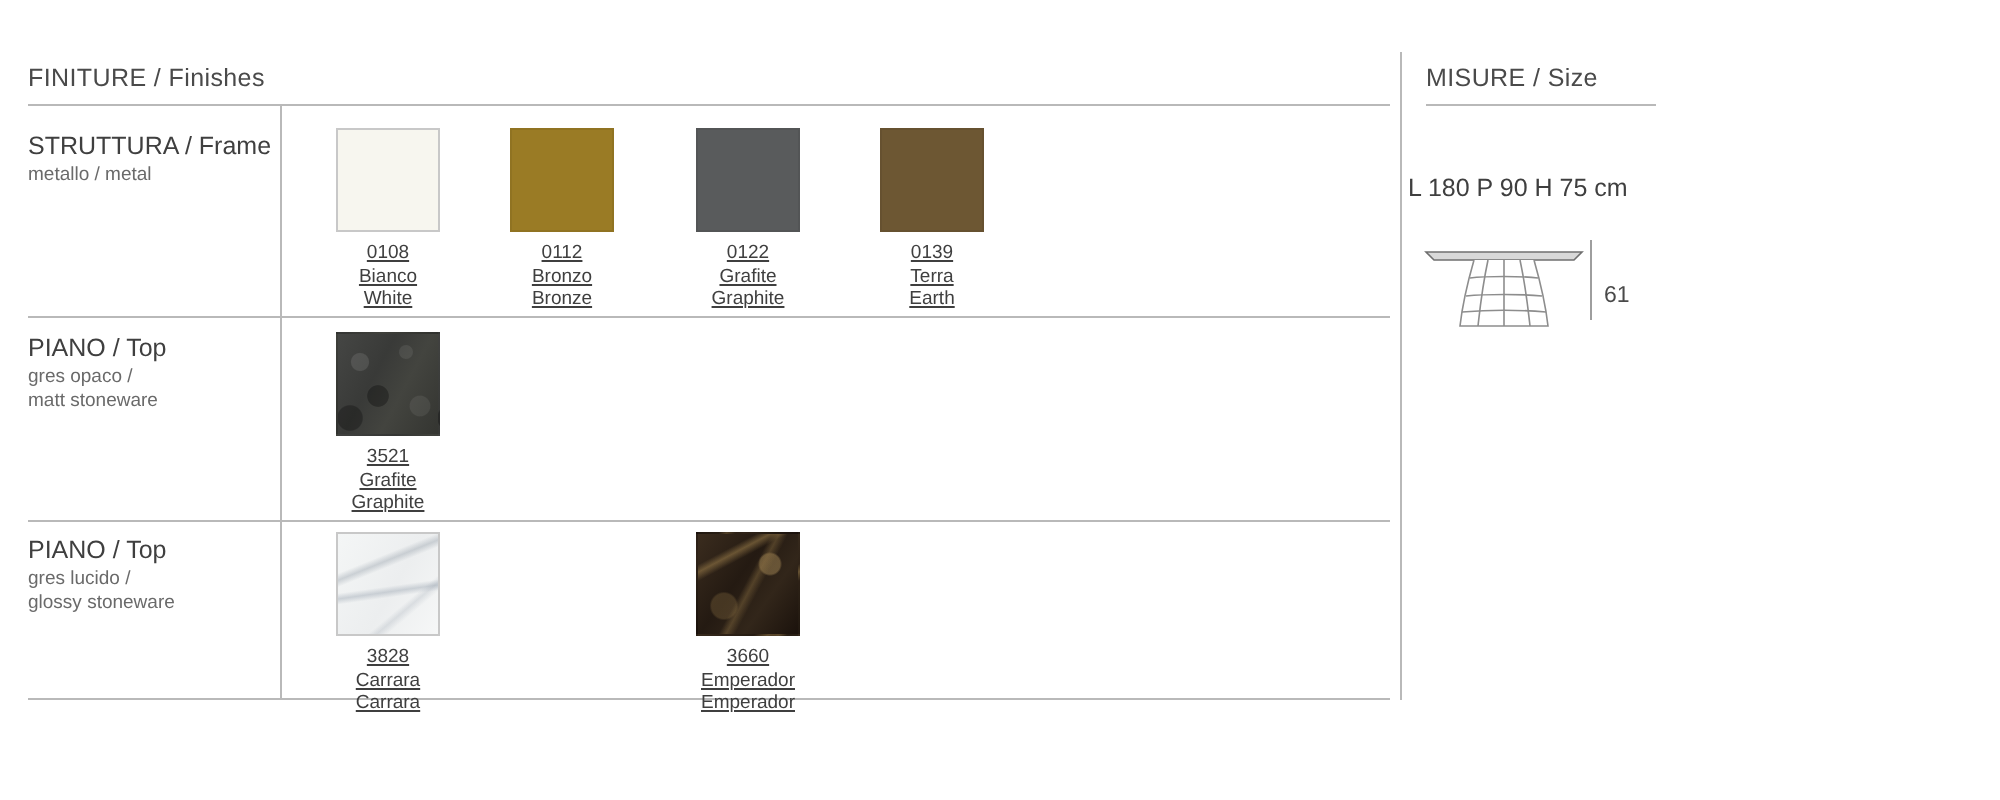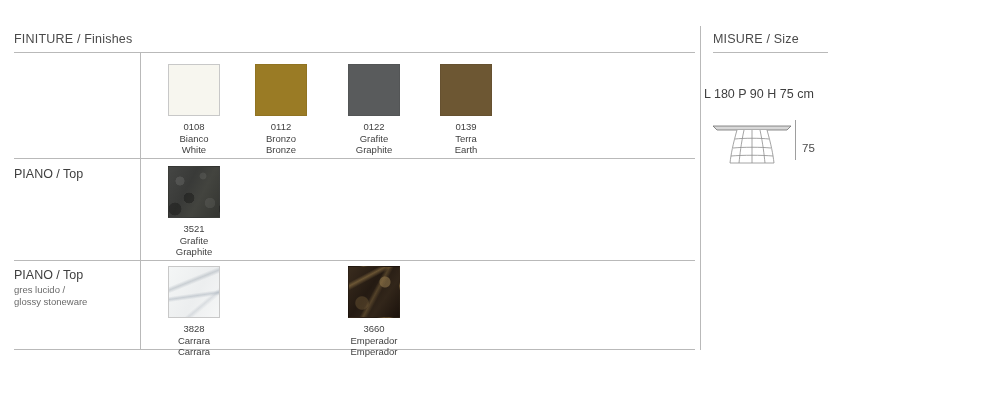--- a/index.html
+++ b/index.html
@@ -25,21 +25,21 @@
   .row-label .t1{font-size:12.5px;color:#3f3f3f;line-height:15px;white-space:nowrap;}
   .row-label .t2{font-size:9.5px;color:#6a6a6a;line-height:11.5px;margin-top:1px;}
 
   .swatch-cell{position:absolute;text-align:center;width:72px;}
   .swatch{
     width:52px;height:52px;margin:0 auto;
     border:1px solid #c8c8c8;box-sizing:border-box;
     background-size:cover;background-position:center;
   }
   .swatch.noborder{border:1px solid rgba(0,0,0,.06);}
-  .sw-cap{margin-top:5px;font-size:9.5px;line-height:11.5px;color:#3f3f3f;white-space:nowrap;}
+  .sw-cap{margin-top:5px;font-size:9.5px;line-height:11.5px;color:#3f3f3f;white-space:nowrap;text-decoration:underline;}
 
   
   .prod-code{position:absolute;font-size:13px;font-weight:bold;color:#1d1d1d;letter-spacing:.2px;white-space:nowrap;}
   .prod-dims{position:absolute;font-size:12.5px;color:#3f3f3f;white-space:nowrap;}
   .dim-txt{position:absolute;font-size:11.5px;color:#4a4a4a;}
   .drawing{position:absolute;}
   .drawing svg{display:block;}
 </style>
 </head>
 <body>
@@ -53,20 +53,24 @@
   <div class="hrule" style="left:713px;top:52px;width:273px;"></div>
 
   <div class="vrule" style="left:700px;top:26px;height:324px;"></div>
 
   <div class="vrule" style="left:140px;top:53px;height:297px;"></div>
 
   <div class="hrule" style="left:14px;top:158px;width:681px;"></div>
   <div class="hrule" style="left:14px;top:260px;width:681px;"></div>
   <div class="hrule" style="left:14px;top:349px;width:681px;"></div>
 
+  <div class="row-label" style="left:14px;top:66px;">
+    <div class="t1">STRUTTURA / Frame</div>
+    <div class="t2">metallo / metal</div>
+  </div>
 
   <div class="swatch-cell" style="left:158px;top:64px;">
     <div class="swatch" style="background:#f7f6ef;"></div>
     <div class="sw-cap">0108</div>
     <div class="sw-cap" style="margin-top:0">Bianco</div>
     <div class="sw-cap" style="margin-top:0">White</div>
   </div>
 
   <div class="swatch-cell" style="left:245px;top:64px;">
     <div class="swatch noborder" style="background:#9a7b25;"></div>
@@ -85,20 +89,22 @@
   <div class="swatch-cell" style="left:430px;top:64px;">
     <div class="swatch noborder" style="background:#6d5733;"></div>
     <div class="sw-cap">0139</div>
     <div class="sw-cap" style="margin-top:0">Terra</div>
     <div class="sw-cap" style="margin-top:0">Earth</div>
   </div>
 
 
   <div class="row-label" style="left:14px;top:167px;">
     <div class="t1">PIANO / Top</div>
+    <div class="t2" style="white-space:pre-line;">gres opaco /
+matt stoneware</div>
   </div>
 
   <div class="swatch-cell" style="left:158px;top:166px;">
     <div class="swatch noborder" style="background:
            radial-gradient(circle at 22% 28%, rgba(255,255,255,.10) 0 8%, rgba(0,0,0,0) 9%),
            radial-gradient(circle at 68% 18%, rgba(255,255,255,.08) 0 6%, rgba(0,0,0,0) 7%),
            radial-gradient(circle at 40% 62%, rgba(0,0,0,.30) 0 12%, rgba(0,0,0,0) 13%),
            radial-gradient(circle at 82% 72%, rgba(255,255,255,.07) 0 9%, rgba(0,0,0,0) 10%),
            radial-gradient(circle at 12% 84%, rgba(0,0,0,.28) 0 10%, rgba(0,0,0,0) 11%),
            linear-gradient(118deg,#454644 0%,#393a38 38%,#43443f 62%,#343531 100%);"></div>
@@ -152,21 +158,21 @@
         <path d="M49,12 C52,26 53,36 54,45"></path>
 
         <path d="M24,21 C32,20 50,20 58,21"></path>
         <path d="M22,30 C32,29 50,29 60,30"></path>
         <path d="M20,38 C32,37 50,37 62,38"></path>
       </g>
     </svg>
   </div>
 
   <div class="vrule" style="left:795px;top:120px;height:40px;background:#9e9e9e;"></div>
-  <div class="dim-txt" style="left:802px;top:142px;">75</div>
+  <div class="dim-txt" style="left:802px;top:142px;">61</div>
 
   <div class="drawing" style="left:843px;top:118px;">
     <svg width="96" height="54" viewBox="0 0 96 54">
       <g stroke="#8d8d8d" stroke-width="0.8" fill="#ffffff">
 
         <rect x="18" y="2" width="13" height="9"></rect>
         <rect x="33" y="2" width="13" height="9"></rect>
         <rect x="48" y="2" width="13" height="9"></rect>
         <rect x="63" y="2" width="13" height="9"></rect>
 

